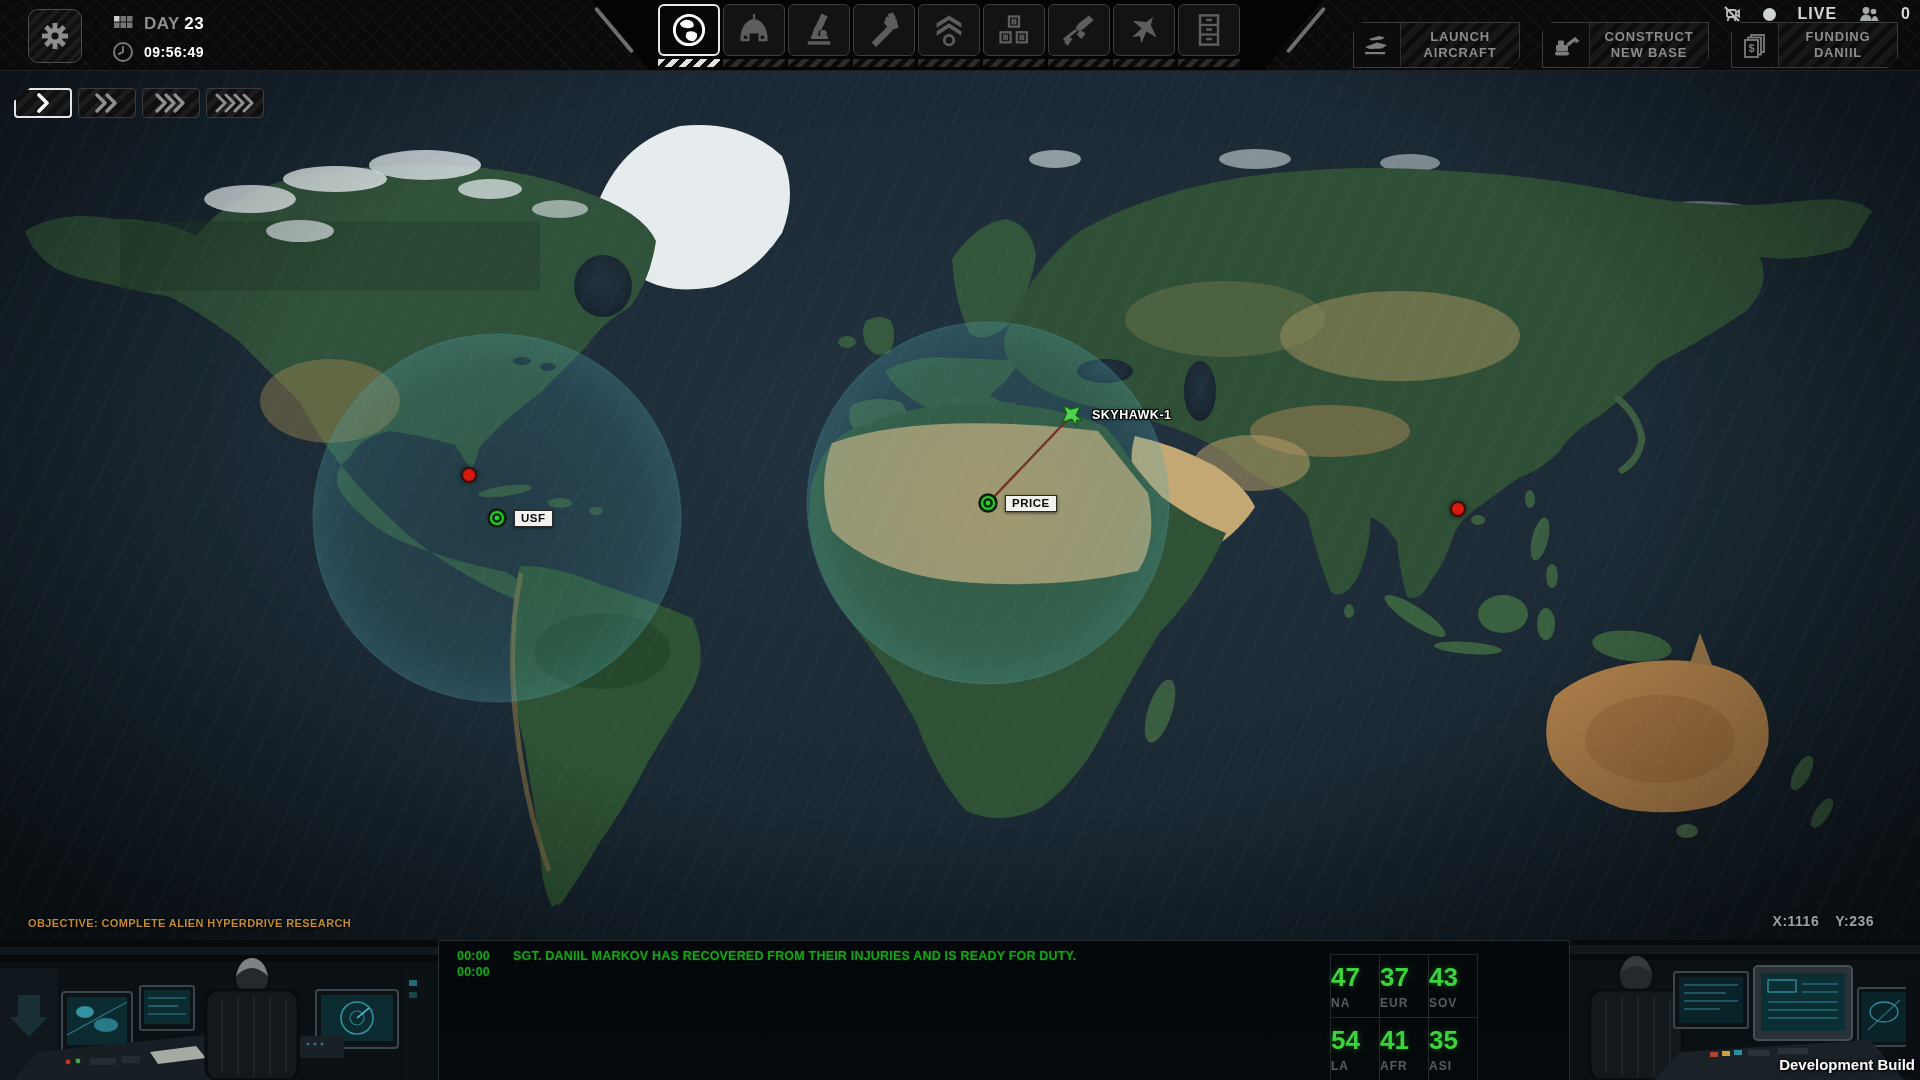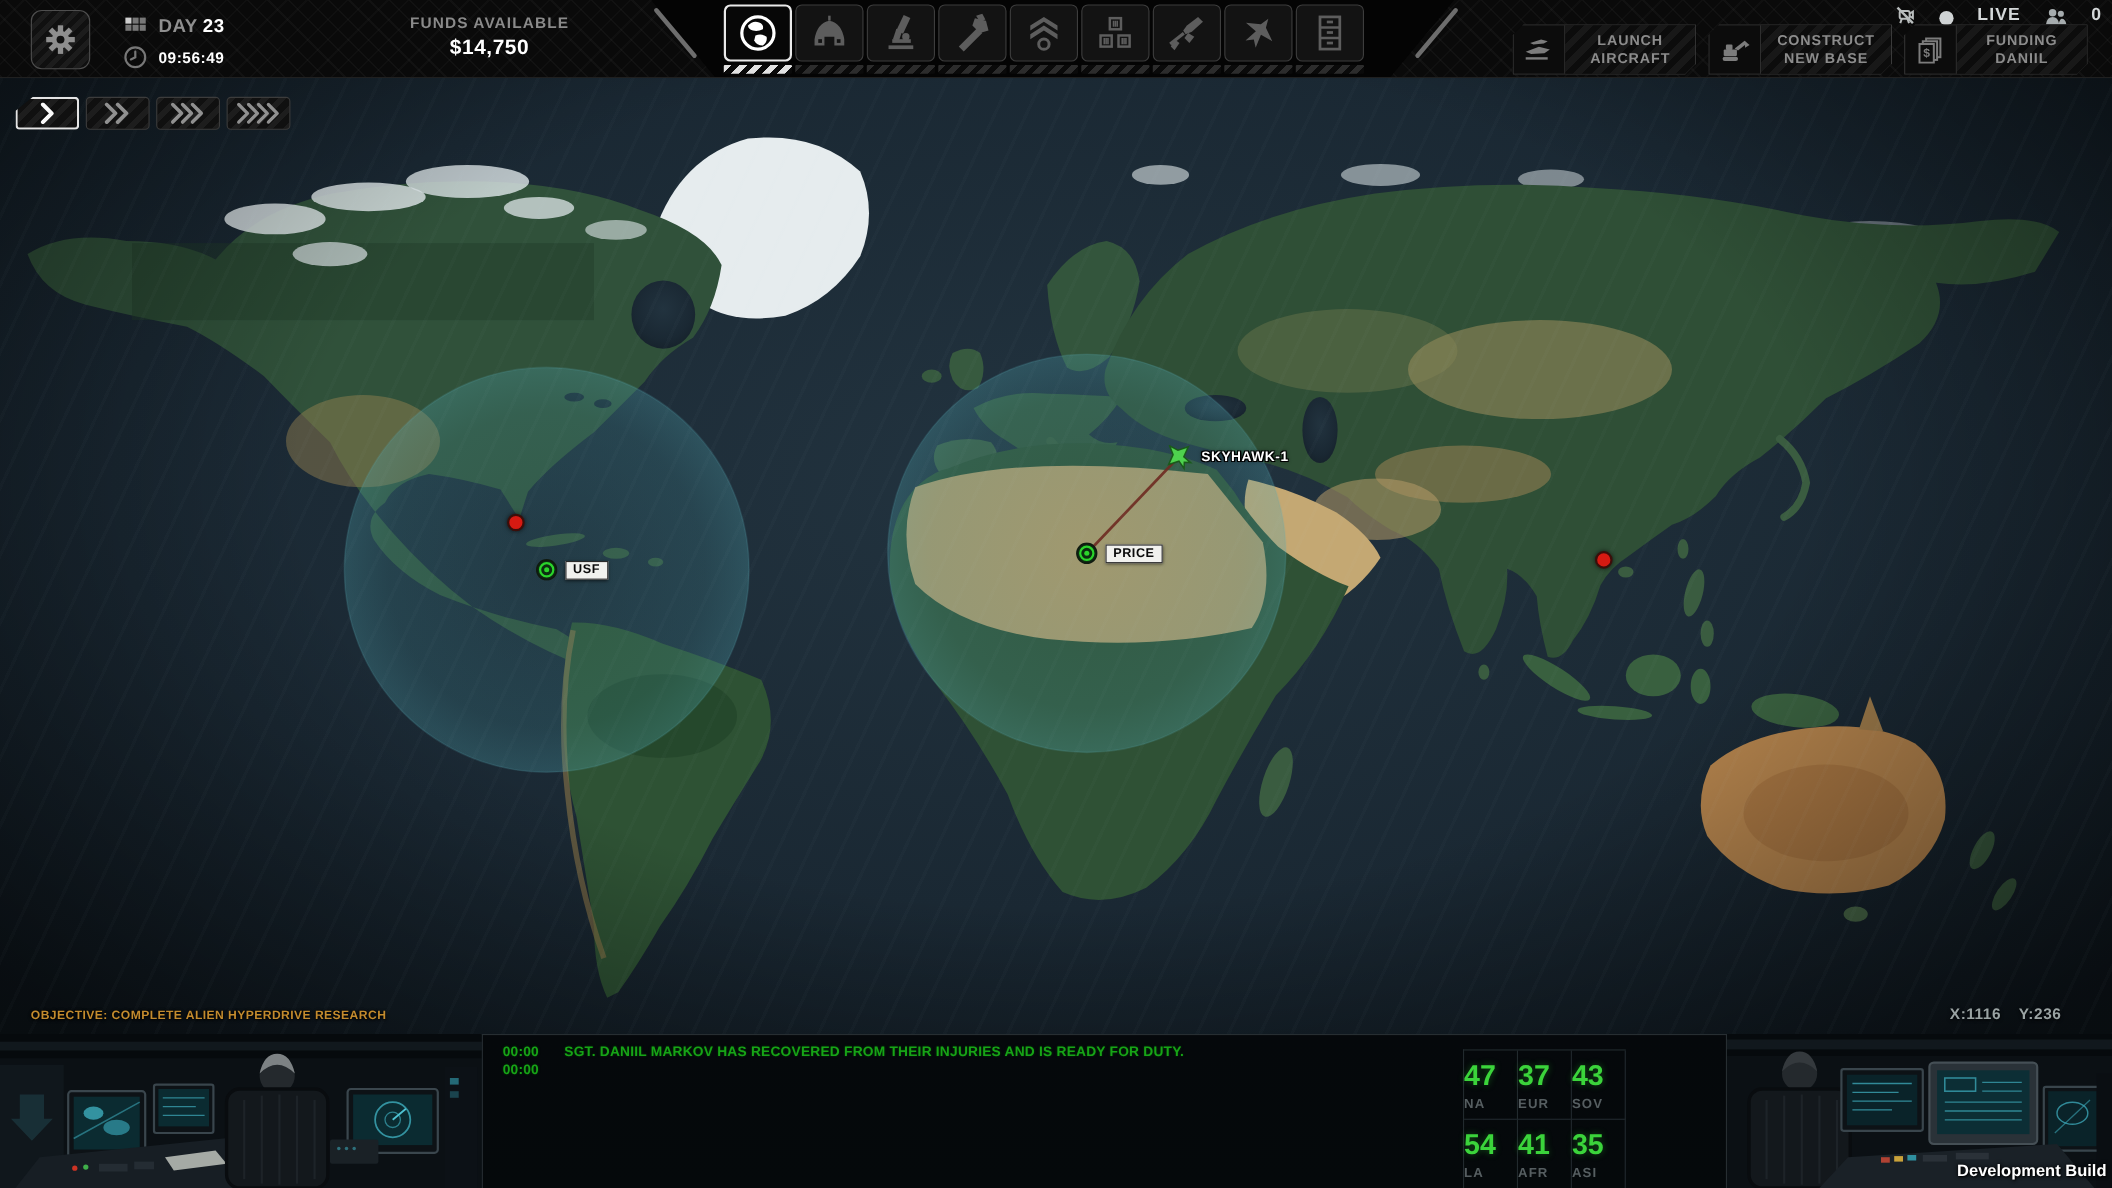--- a/index.html
+++ b/index.html
@@ -45,26 +45,26 @@
   .band-slash.r{left:1277px;transform:rotate(-50deg);}
   .tabs{position:absolute;left:658px;top:4px;display:flex;gap:3px;}
   .tab{width:62px;display:flex;flex-direction:column;align-items:center;}
   .tab .box{width:62px;height:52px;box-sizing:border-box;border:1px solid #3d3d3d;border-radius:6px;background:#131313;
     display:flex;align-items:center;justify-content:center;color:#5d5d5d;}
   .tab .stripe{width:62px;height:8px;margin-top:3px;border-radius:1px;
     background:repeating-linear-gradient(135deg,#2c2c2c 0 5px,#0a0a0a 5px 10px);}
   .tab.selected .box{border:2px solid #e9e9e9;background:#070707;color:#fff;}
   .tab.selected .stripe{background:repeating-linear-gradient(135deg,#e2e2e2 0 5px,#0a0a0a 5px 10px);}
 
-  .live-row{position:absolute;right:10px;top:5px;display:flex;align-items:flex-end;gap:22px;color:#d4d8d9;}
+  .live-row{position:absolute;right:10px;top:5px;display:flex;align-items:center;gap:22px;color:#d4d8d9;}
   .live-dot{width:13px;height:13px;border-radius:50%;background:#cfd3d4;}
   .live-text{font-size:16px;font-weight:bold;letter-spacing:1px;}
   .viewer-count{font-size:16px;font-weight:bold;}
 
-  .actions{position:absolute;right:22px;top:22px;display:flex;gap:11px;margin-left:24px;}
+  .actions{position:absolute;right:22px;top:22px;display:flex;gap:22px;margin-left:24px;}
   .action-btn{height:44px;display:flex;align-items:stretch;border:1px solid #3a3a3a;background:#0c0c0c;
     clip-path:polygon(10px 0,100% 0,100% calc(100% - 10px),calc(100% - 10px) 100%,0 100%,0 10px);}
   .action-btn .ic{width:46px;display:flex;align-items:center;justify-content:center;color:#7c7c7c;border-right:1px solid #2e2e2e;}
   .action-btn .tx{display:flex;flex-direction:column;align-items:center;justify-content:center;padding:0 13px;
     background:repeating-linear-gradient(135deg,#181818 0 6px,#0c0c0c 6px 12px);
     color:#8c8c8c;font-weight:bold;font-size:13px;letter-spacing:.8px;line-height:16px;min-width:92px;}
 
   
   .time-controls{position:absolute;left:14px;top:88px;display:flex;gap:6px;}
   .speed-btn{width:58px;height:30px;box-sizing:border-box;border:1px solid #3c3c3c;border-radius:4px;
@@ -267,24 +267,20 @@
       </div>
       <div class="dt-row" style="margin-top:4px;">
         <svg width="22" height="22" viewBox="0 0 22 22">
           <circle cx="11" cy="11" r="9" fill="none" stroke="#777" stroke-width="2"></circle>
           <path d="M11,6 L11,11 L7,13" fill="none" stroke="#777" stroke-width="2" stroke-linecap="round"></path>
         </svg>
         <span class="time">09:56:49</span>
       </div>
     </div>
 
-    <div class="funds">
-      <div class="lbl">FUNDS AVAILABLE</div>
-      <div class="val">$14,750</div>
-    </div>
 
     <div class="tab-band"></div>
     <div class="band-slash l"></div>
     <div class="band-slash r"></div>
 
     <div class="tabs">
 
       <div class="tab selected">
         <div class="box">
             <svg width="36" height="36" viewBox="0 0 32 32">

